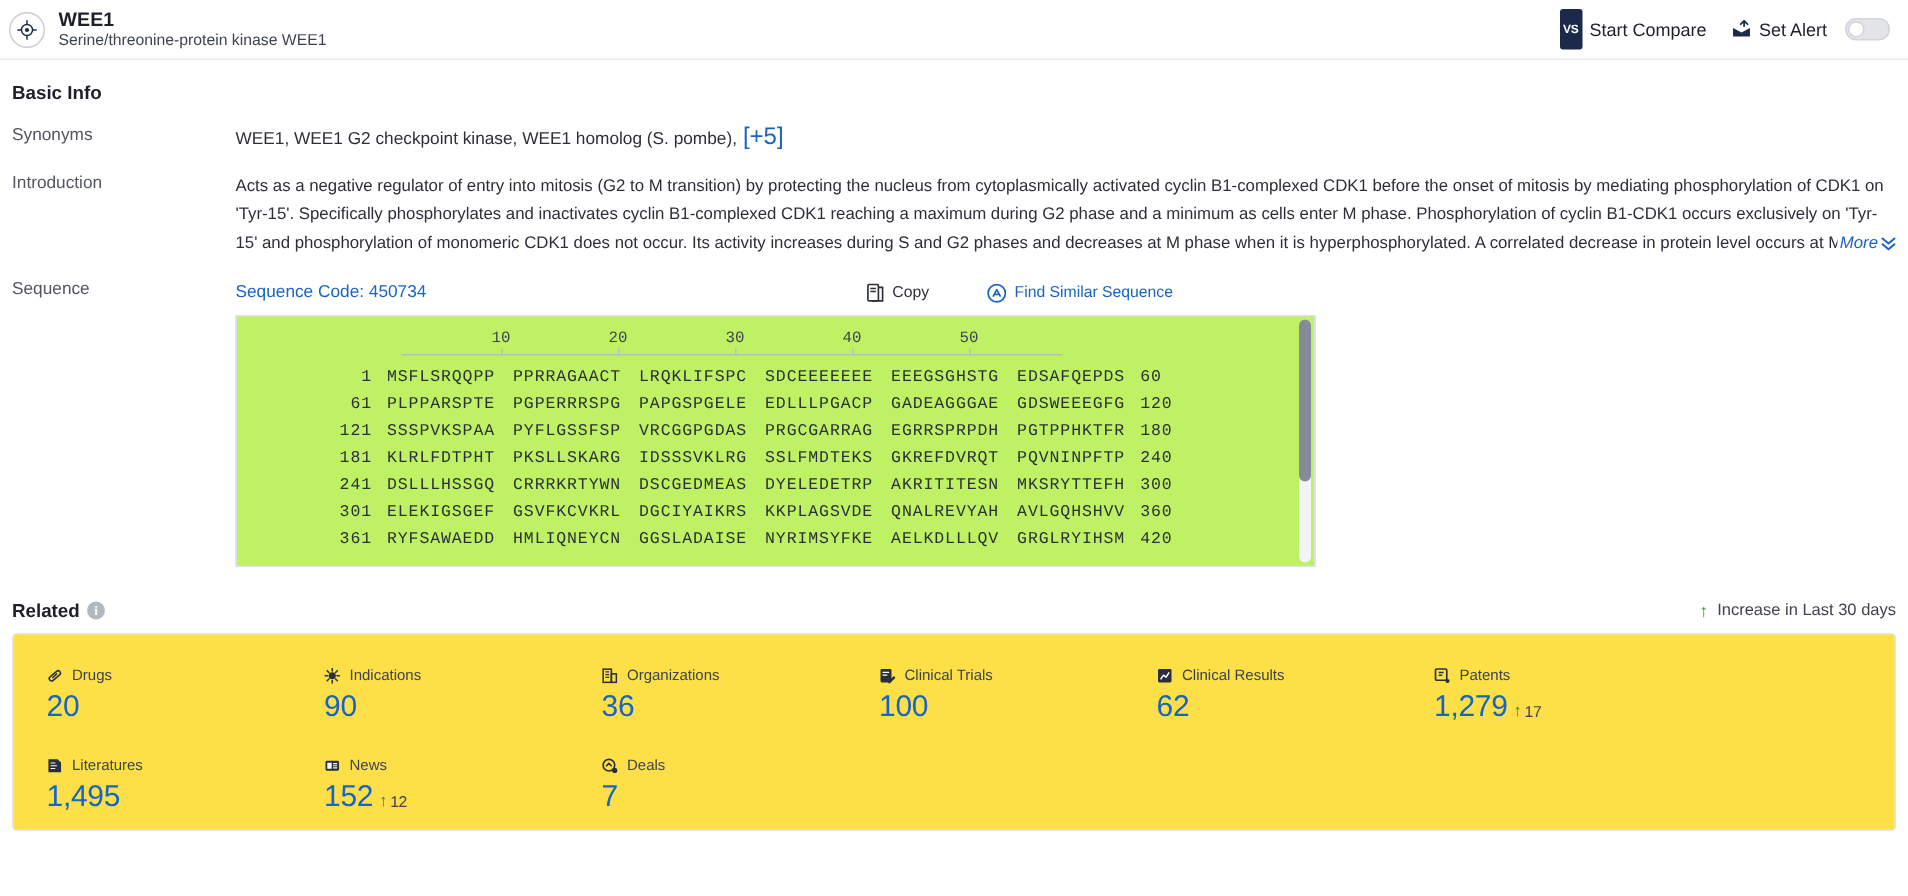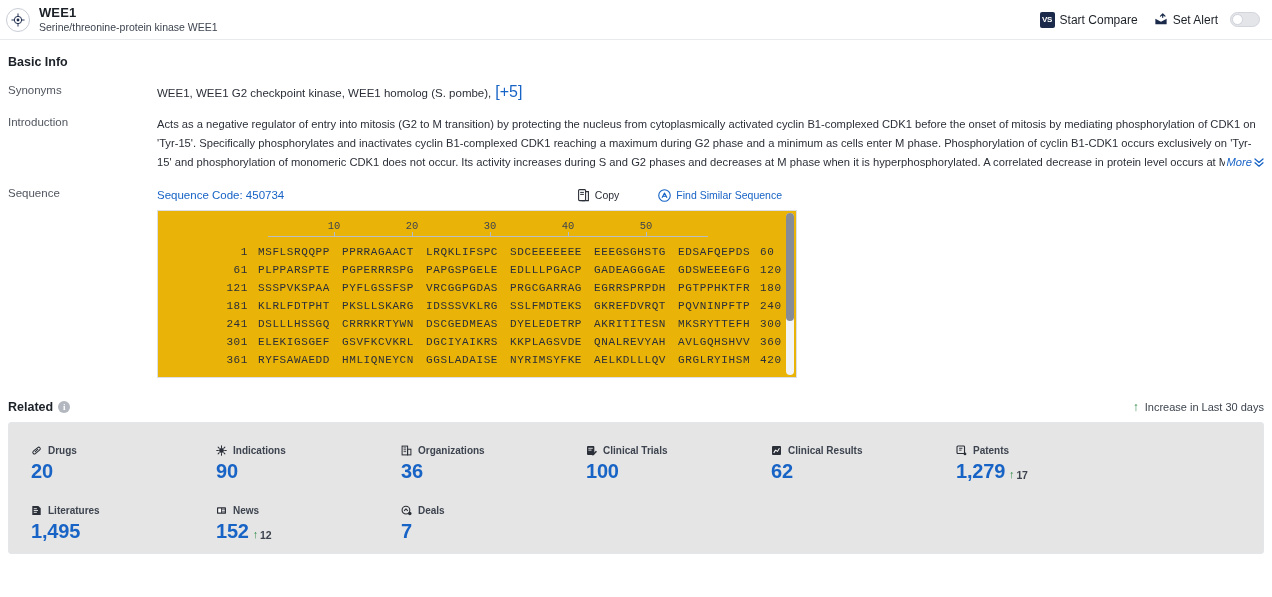--- a/index.html
+++ b/index.html
@@ -37,21 +37,21 @@
 
   .hdr-right {
     margin-left: auto;
     display: flex; align-items: center; gap: 16px;
   }
   .hdr-btn {
     display: flex; align-items: center; gap: 5px;
     font-size: 12px; color: #1c2128; cursor: pointer;
   }
   .vs-badge {
-    width: 15px; height: 16px; border-radius: 2px;
+    width: 15px; height: 27px; border-radius: 2px;
     background: #1b2a4a; color: #fff;
     font-size: 8px; font-weight: bold;
     display: flex; align-items: center; justify-content: center;
     letter-spacing: -.3px;
   }
   .toggle {
     width: 30px; height: 15px; border-radius: 8px;
     background: #e3e5e9; border: 1px solid #d2d5db;
     position: relative; cursor: pointer; margin-left: -4px;
   }
@@ -106,23 +106,23 @@
   .seq-actions { margin-left: auto; display: flex; align-items: center; gap: 39px; padding-right: 482px; }
   .seq-act {
     display: flex; align-items: center; gap: 5px;
     font-size: 10.5px; cursor: pointer;
   }
   .seq-act.copy { color: #2b2f38; }
   .seq-act.find { color: #1763c6; }
 
   .seq-box {
     margin-top: 6px;
-    width: 640px; height: 168px;
+    width: 720px; height: 168px;
     border: 1px solid #dcdfe4;
-    background: #eab308;
+    background: #bef264;
     position: relative;
     overflow: hidden;
   }
   .seq-inner {
     position: absolute; inset: 0;
     padding: 10px 0 0 0;
     font-family: "Liberation Mono", monospace;
     font-size: 11px;
     color: #2b2f38;
   }
@@ -186,24 +186,23 @@
     margin-left: auto;
     display: flex; align-items: center; gap: 6px;
     font-size: 11px; color: #3d444f;
   }
   .up-arrow { color: #2e8b46; font-size: 12px; line-height: 1; }
 
   .cards {
     margin-top: 8px;
     border: 1px solid #e4e6ea;
     border-radius: 3px;
-    background: #e5e5e5;
+    background: #fde047;
     padding: 22px 0 14px 0;
     height: 132px;
-    font-weight: bold;
   }
   .card-grid {
     display: grid;
     grid-template-columns: repeat(6, 185px);
     row-gap: 22px;
     padding-left: 22px;
   }
   .card { cursor: pointer; }
   .card-top {
     display: flex; align-items: center; gap: 6px;

